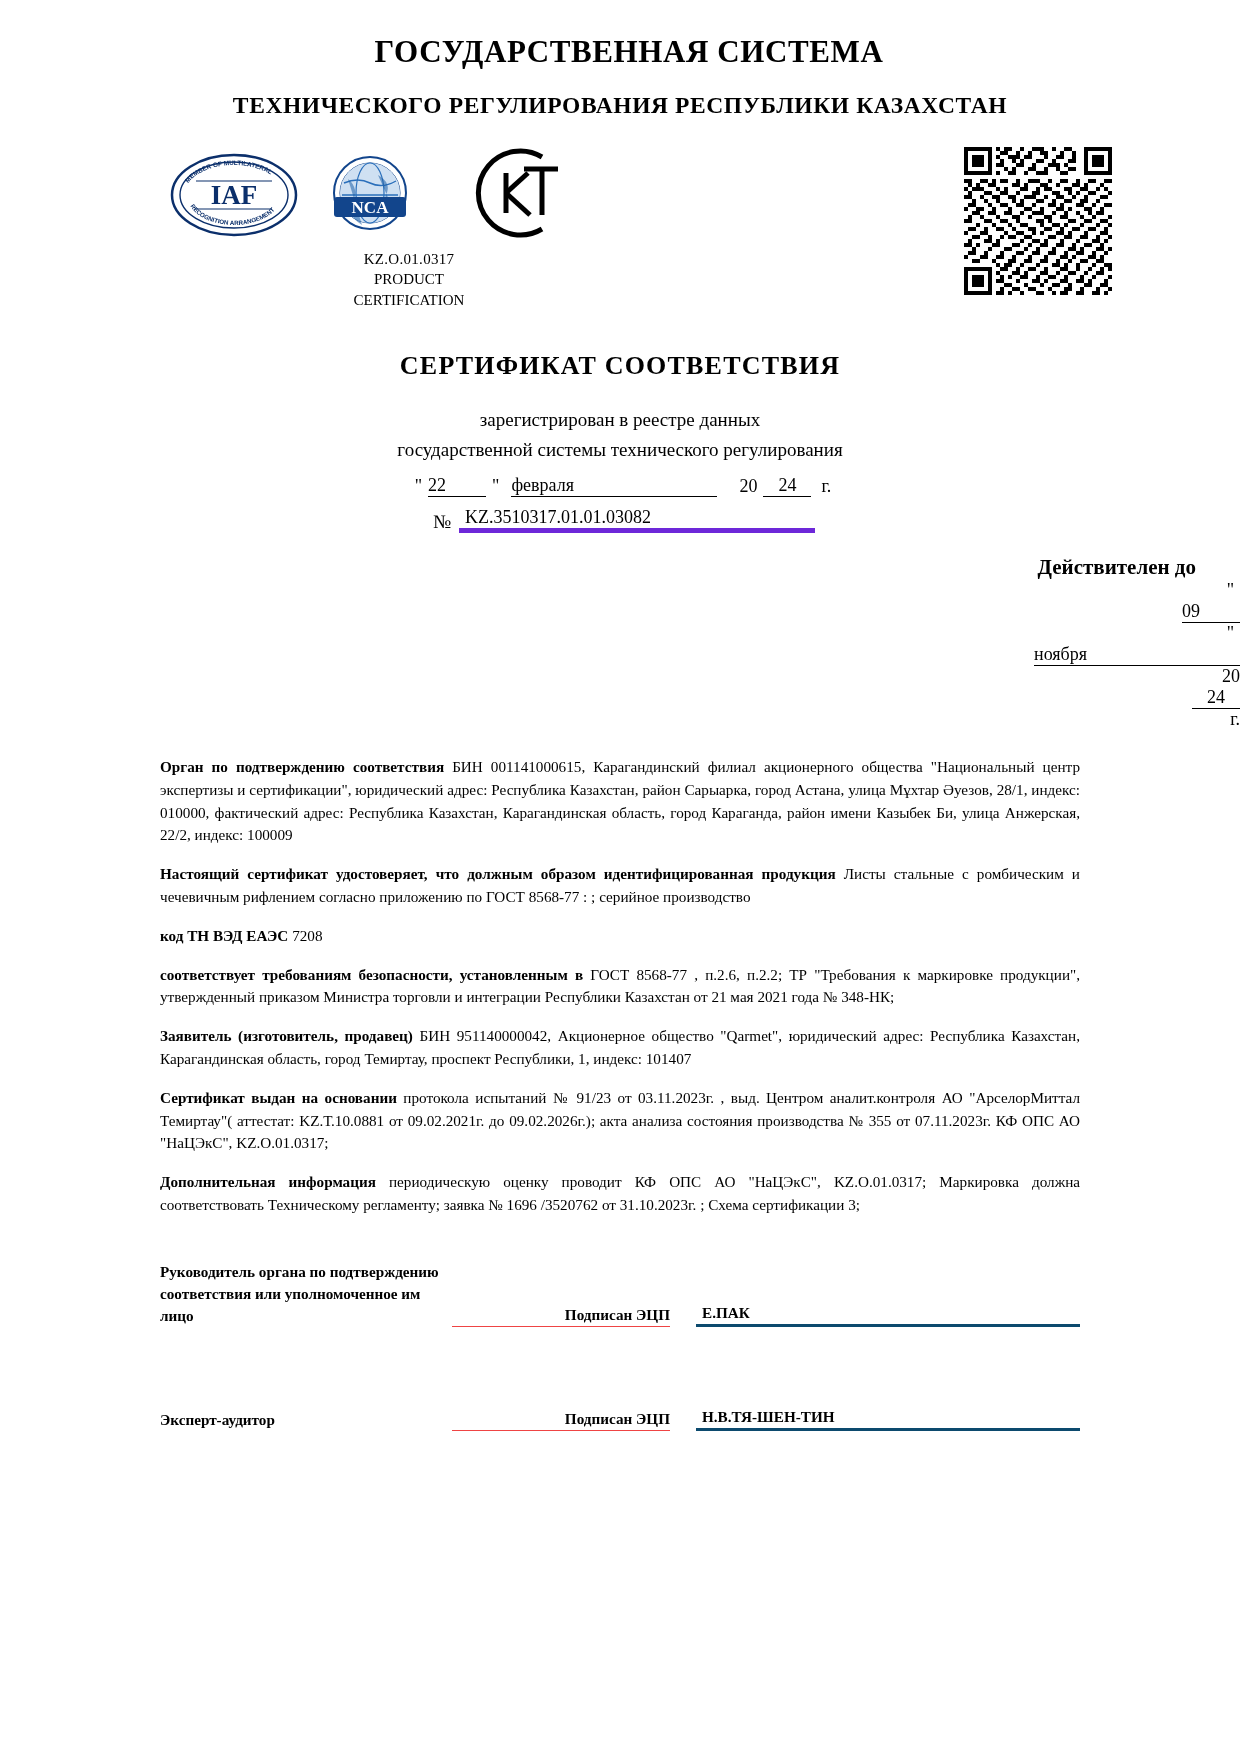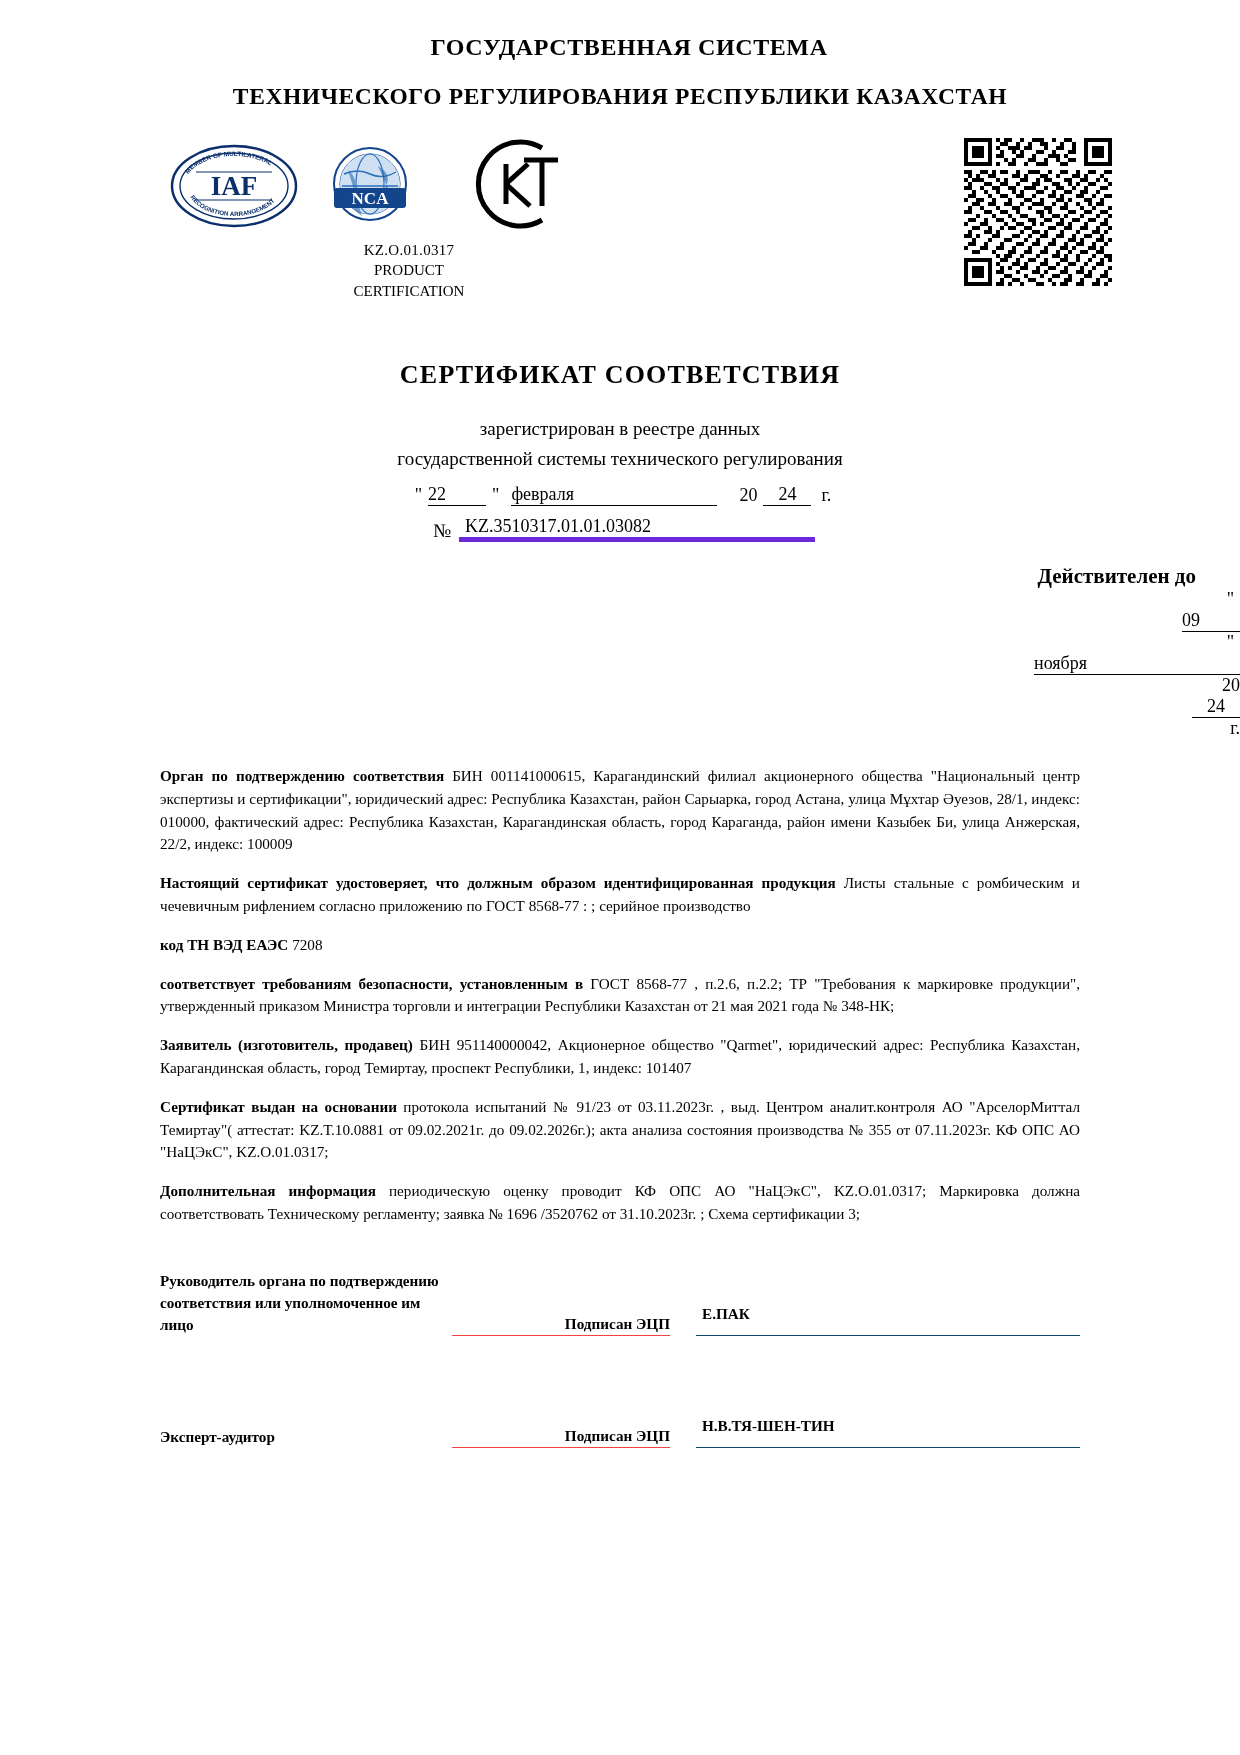--- a/index.html
+++ b/index.html
@@ -21,21 +21,21 @@
     padding: 0;
     box-sizing: border-box;
   }
 
   
   .doc-header {
     text-align: center;
     padding-top: 34px;
   }
   .doc-header .line1 {
-    font-size: 24px;
+    font-size: 31px;
     font-weight: bold;
     letter-spacing: 0.6px;
     padding-left: 18px;
   }
   .doc-header .line2 {
     font-size: 23.5px;
     font-weight: bold;
     letter-spacing: 0.6px;
     margin-top: 22px;
   }
@@ -85,21 +85,21 @@
     width: 148px;
     height: 148px;
   }
 
   
   .cert-title {
     text-align: center;
     font-size: 26px;
     font-weight: bold;
     letter-spacing: 1.2px;
-    margin-top: 18px;
+    margin-top: 0;
   }
   .cert-sub {
     text-align: center;
     font-size: 19px;
     margin-top: 28px;
   }
   .cert-sub2 {
     text-align: center;
     font-size: 19px;
     margin-top: 8px;
@@ -183,23 +183,23 @@
   }
   .sign-ecp {
     width: 218px;
     border-bottom: 1px solid #ef4444;
     font-weight: bold;
     text-align: right;
     padding-bottom: 2px;
   }
   .sign-name {
     flex: 1;
-    border-bottom: 1px solid #0c4a6e;
+    border-bottom: 3px solid #0c4a6e;
     font-weight: bold;
-    padding-bottom: 12px;
+    padding-bottom: 2px;
     padding-left: 6px;
   }
   .spacer-26 { width: 26px; }
 </style>
 </head>
 <body>
 
 <div class="page">
 
   <div class="doc-header">

